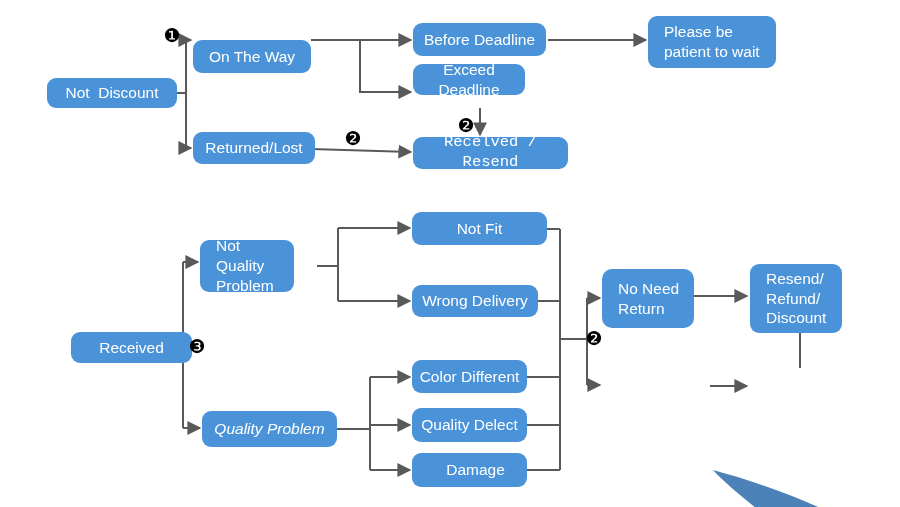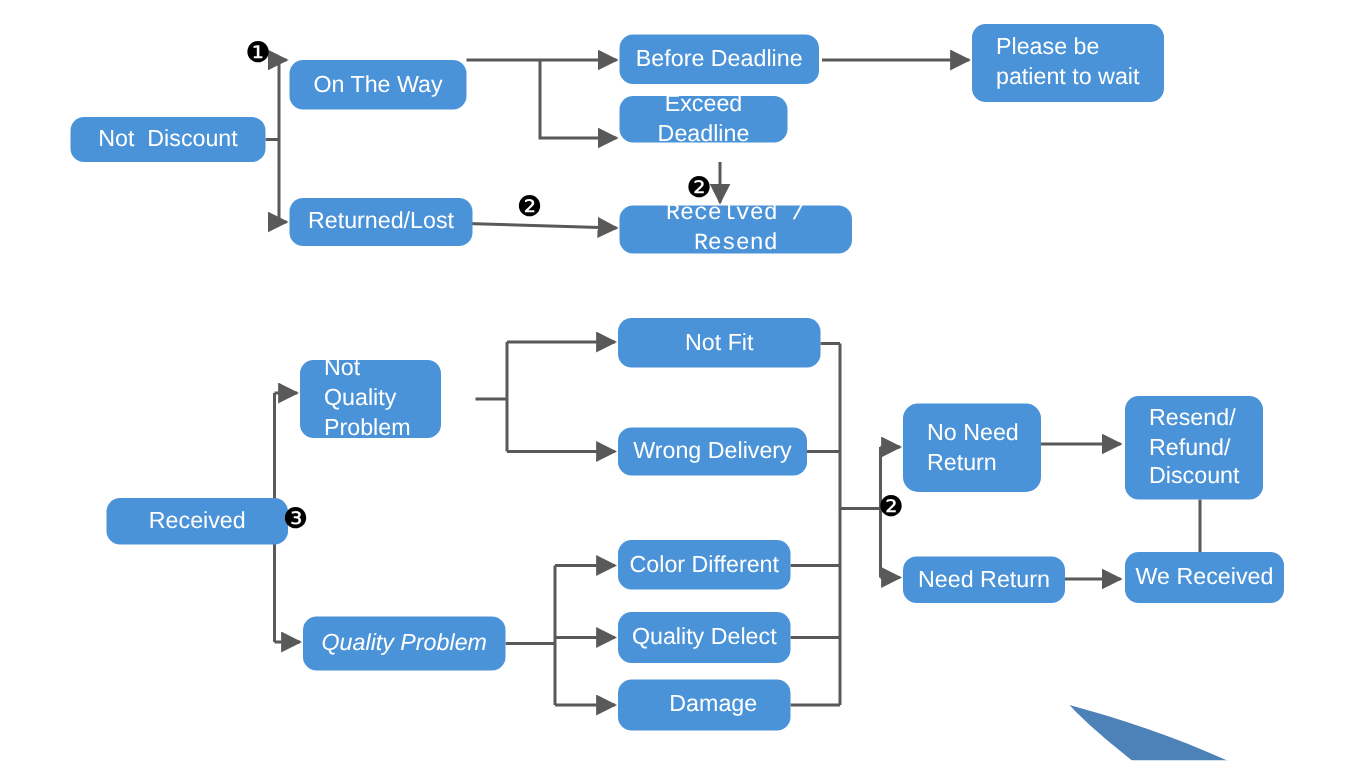--- a/index.html
+++ b/index.html
@@ -97,25 +97,23 @@
   <div class="node left" style="left:200px; top:240px; width:94px; height:52px;">Not  Quality
 Problem</div>
   <div class="node" style="left:202px; top:411px; width:135px; height:36px;font-style:italic;">Quality Problem</div>
   <div class="node" style="left:412px; top:212px; width:135px; height:33px;">Not Fit</div>
   <div class="node" style="left:412px; top:285px; width:126px; height:32px;">Wrong Delivery</div>
   <div class="node" style="left:412px; top:360px; width:115px; height:33px;">Color Different</div>
   <div class="node" style="left:412px; top:408px; width:115px; height:34px;">Quality Delect</div>
   <div class="node" style="left:412px; top:453px; width:115px; height:34px;padding-left:12px;">Damage</div>
   <div class="node left" style="left:602px; top:269px; width:92px;  height:59px;border-radius:10px;">No Need
 Return</div>
-  <div class="node" style="left:602px; top:371px; width:108px; height:31px;">Need Return</div>
   <div class="node left" style="left:750px; top:264px; width:92px;  height:69px;">Resend/
 Refund/
 Discount</div>
-  <div class="node" style="left:750px; top:368px; width:106px; height:34px;">We Received</div>
 
   <span class="marker" style="left:162px; top:26px;">❶</span>
   <span class="marker" style="left:343px; top:129px;">❷</span>
   <span class="marker" style="left:456px; top:116px;">❷</span>
   <span class="marker" style="left:187px; top:337px;">❸</span>
   <span class="marker" style="left:584px; top:329px;">❷</span>
 
 </div>
 
 </body></html>

